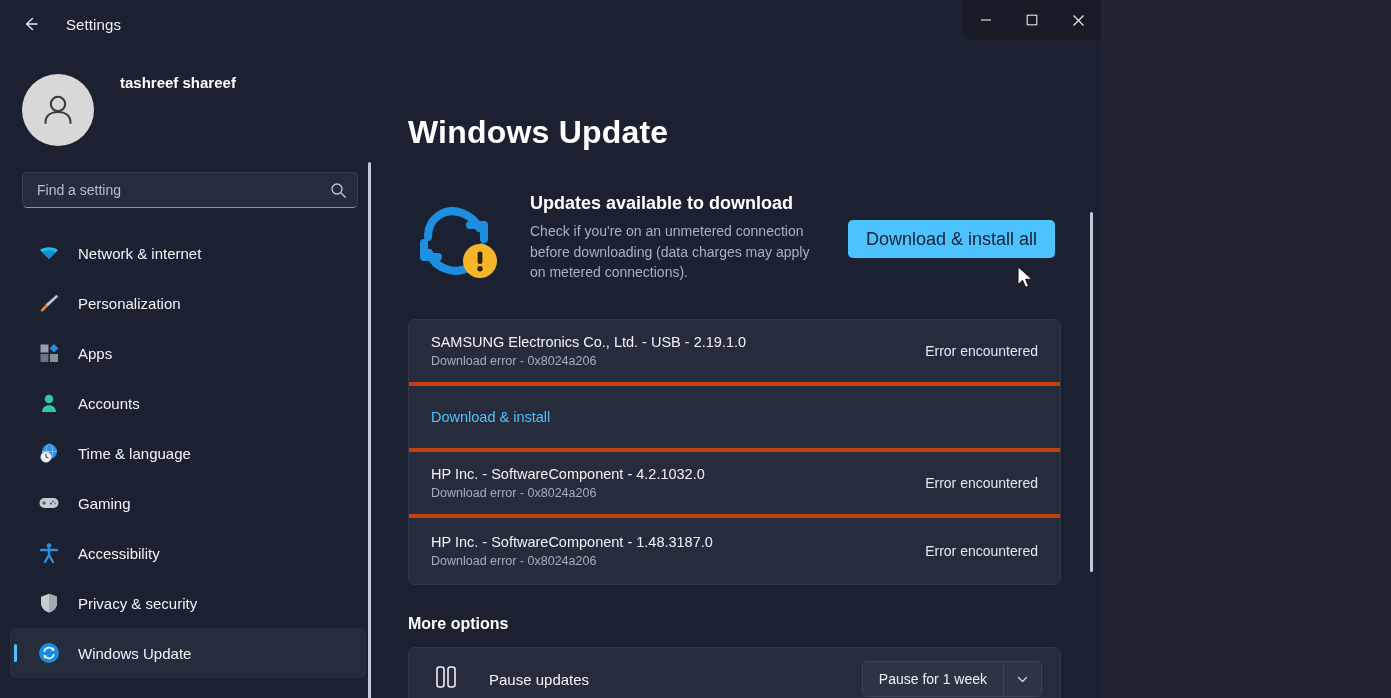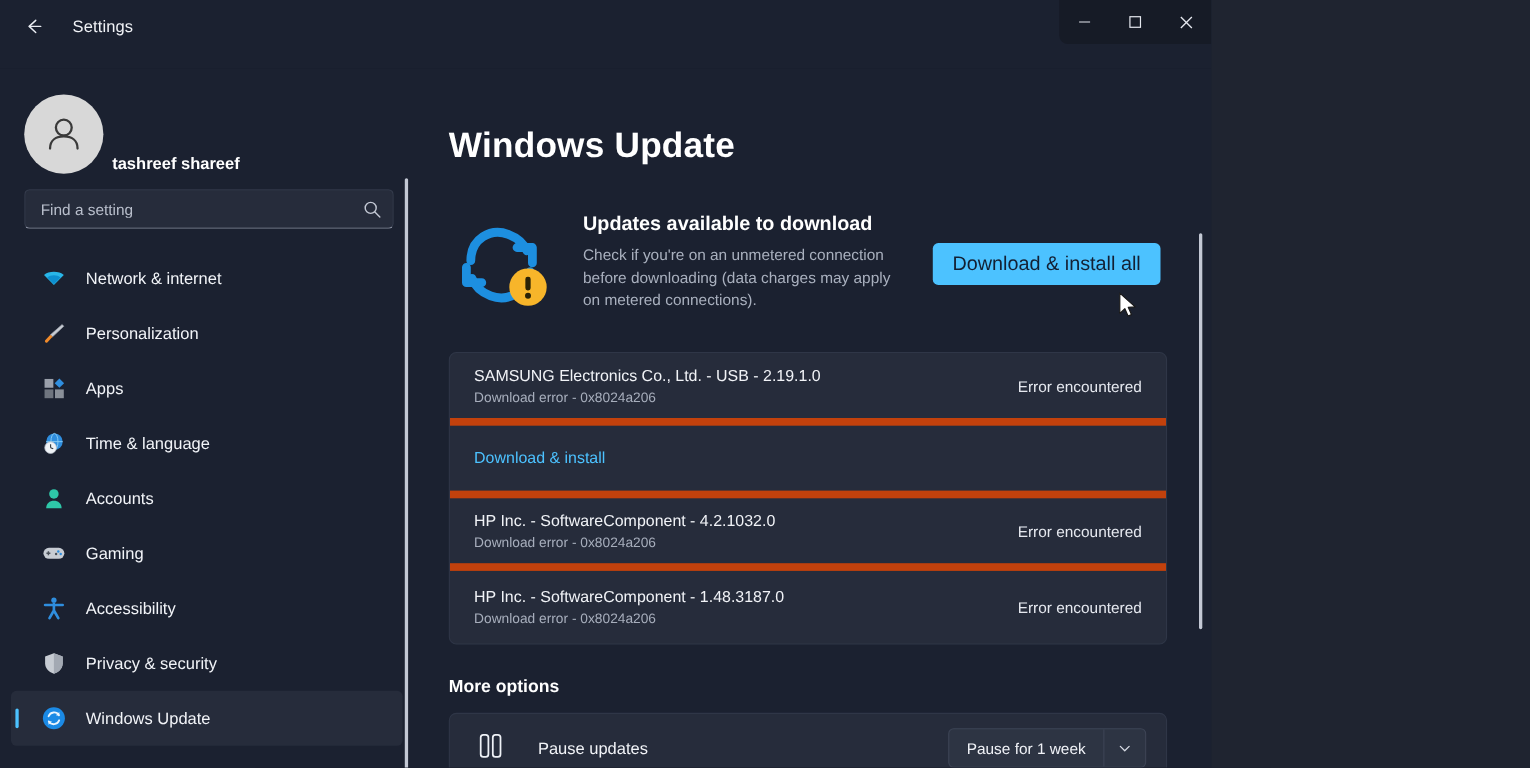--- a/index.html
+++ b/index.html
@@ -77,22 +77,22 @@
   
   .sidebar {
     width: 380px;
     flex: 0 0 380px;
     background: #1b2130;
     position: relative;
     padding-left: 0;
   }
   .profile {
     display: flex;
-    align-items: flex-end;
-    gap: 8px;
+    align-items: flex-start;
+    gap: 26px;
     padding: 12px 0 0 22px;
     height: 96px;
   }
   .avatar {
     width: 72px; height: 72px;
     border-radius: 50%;
     background: #d8d8d8;
     display: flex; align-items: center; justify-content: center;
     flex: 0 0 72px;
   }
@@ -234,21 +234,21 @@
     border-radius: 7px;
     overflow: hidden;
     margin-bottom: 30px;
   }
   .row {
     display: flex;
     align-items: center;
     justify-content: space-between;
     padding: 0 22px;
     min-height: 66px;
-    border-bottom: 7px solid #c2410c;
+    border-bottom: 4px solid #c2410c;
     gap: 20px;
   }
   .row:last-child { border-bottom: none; }
   .row-main { display: flex; flex-direction: column; gap: 4px; min-width: 0; }
   .row-title {
     font-size: 14.5px;
     color: #f1f3f7;
     white-space: nowrap;
   }
   .row-sub {
@@ -419,39 +419,39 @@
               <rect x="12" y="12" width="8" height="8" fill="#8a9099"></rect>
               <path d="M16 2 L20.3 6.3 L16 10.6 L11.7 6.3 Z" fill="#2f8ede"></path>
             </svg>
           </span>
           <span class="nav-label">Apps</span>
         </div>
 
         <div class="nav-item">
           <span class="nav-ico">
             <svg width="22" height="22" viewBox="0 0 22 22">
+              <circle cx="11" cy="7" r="4.3" fill="#2ec7a8"></circle>
+              <path d="M4 20 C4 15.6 7.2 13.2 11 13.2 C14.8 13.2 18 15.6 18 20 Z" fill="#2ec7a8"></path>
+            </svg>
+          </span>
+          <span class="nav-label">Accounts</span>
+        </div>
+
+        <div class="nav-item">
+          <span class="nav-ico">
+            <svg width="22" height="22" viewBox="0 0 22 22">
               <circle cx="11.5" cy="9.5" r="7.5" fill="#2f8ede"></circle>
               <ellipse cx="11.5" cy="9.5" rx="3.2" ry="7.5" fill="none" stroke="#8fd0f5" stroke-width=".8"></ellipse>
               <line x1="4" y1="9.5" x2="19" y2="9.5" stroke="#8fd0f5" stroke-width=".8"></line>
               <circle cx="8" cy="15" r="5.3" fill="#eef2f6" stroke="#b6bcc6" stroke-width=".7"></circle>
               <line x1="8" y1="15" x2="8" y2="11.8" stroke="#32373d" stroke-width="1"></line>
               <line x1="8" y1="15" x2="10.4" y2="15.9" stroke="#32373d" stroke-width="1"></line>
             </svg>
           </span>
           <span class="nav-label">Time &amp; language</span>
-        </div>
-
-        <div class="nav-item">
-          <span class="nav-ico">
-            <svg width="22" height="22" viewBox="0 0 22 22">
-              <circle cx="11" cy="7" r="4.3" fill="#2ec7a8"></circle>
-              <path d="M4 20 C4 15.6 7.2 13.2 11 13.2 C14.8 13.2 18 15.6 18 20 Z" fill="#2ec7a8"></path>
-            </svg>
-          </span>
-          <span class="nav-label">Accounts</span>
         </div>
 
         <div class="nav-item">
           <span class="nav-ico">
             <svg width="22" height="22" viewBox="0 0 22 22">
               <rect x="1.5" y="6" width="19" height="10" rx="5" fill="#c7ccd3"></rect>
               <line x1="6" y1="9.2" x2="6" y2="12.8" stroke="#4a5059" stroke-width="1.3"></line>
               <line x1="4.2" y1="11" x2="7.8" y2="11" stroke="#4a5059" stroke-width="1.3"></line>
               <circle cx="15" cy="9.3" r="1.1" fill="#2f8ede"></circle>
               <circle cx="17.2" cy="11.6" r="1.1" fill="#2f8ede"></circle>

